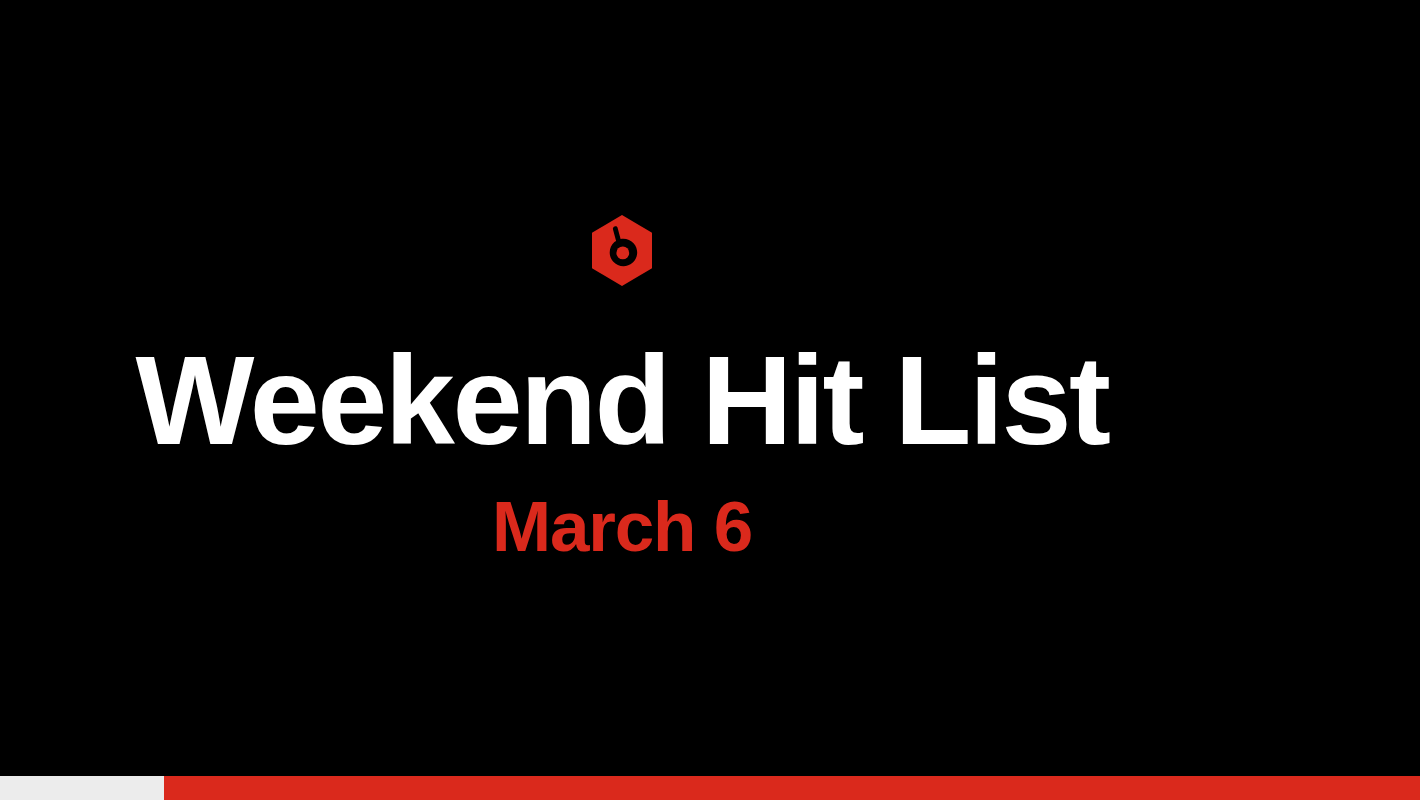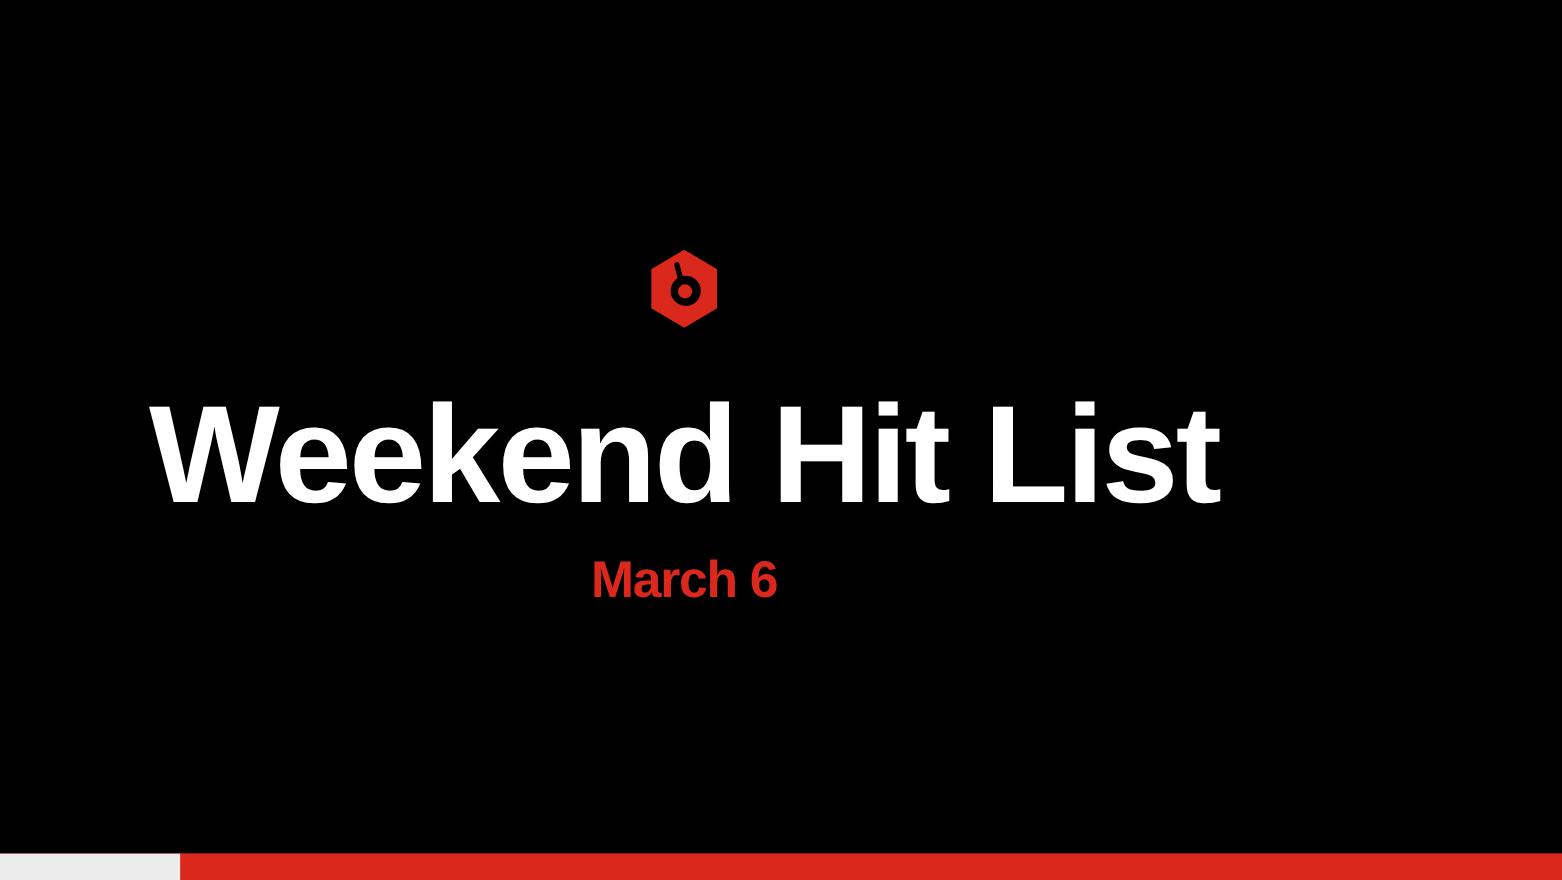--- a/index.html
+++ b/index.html
@@ -59,21 +59,21 @@
     text-align: center;
     white-space: nowrap;
   }
 
   
   .subtitle {
     margin: 27px 0 0 0;
     padding: 0;
     color: #DA291C;
     font-family: "Liberation Sans", sans-serif;
-    font-size: 47px;
+    font-size: 71px;
     font-weight: 700;
     line-height: 1.0;
     letter-spacing: -1.2px;
     text-align: center;
     white-space: nowrap;
   }
 
   
   .progress-bar {
     position: absolute;

